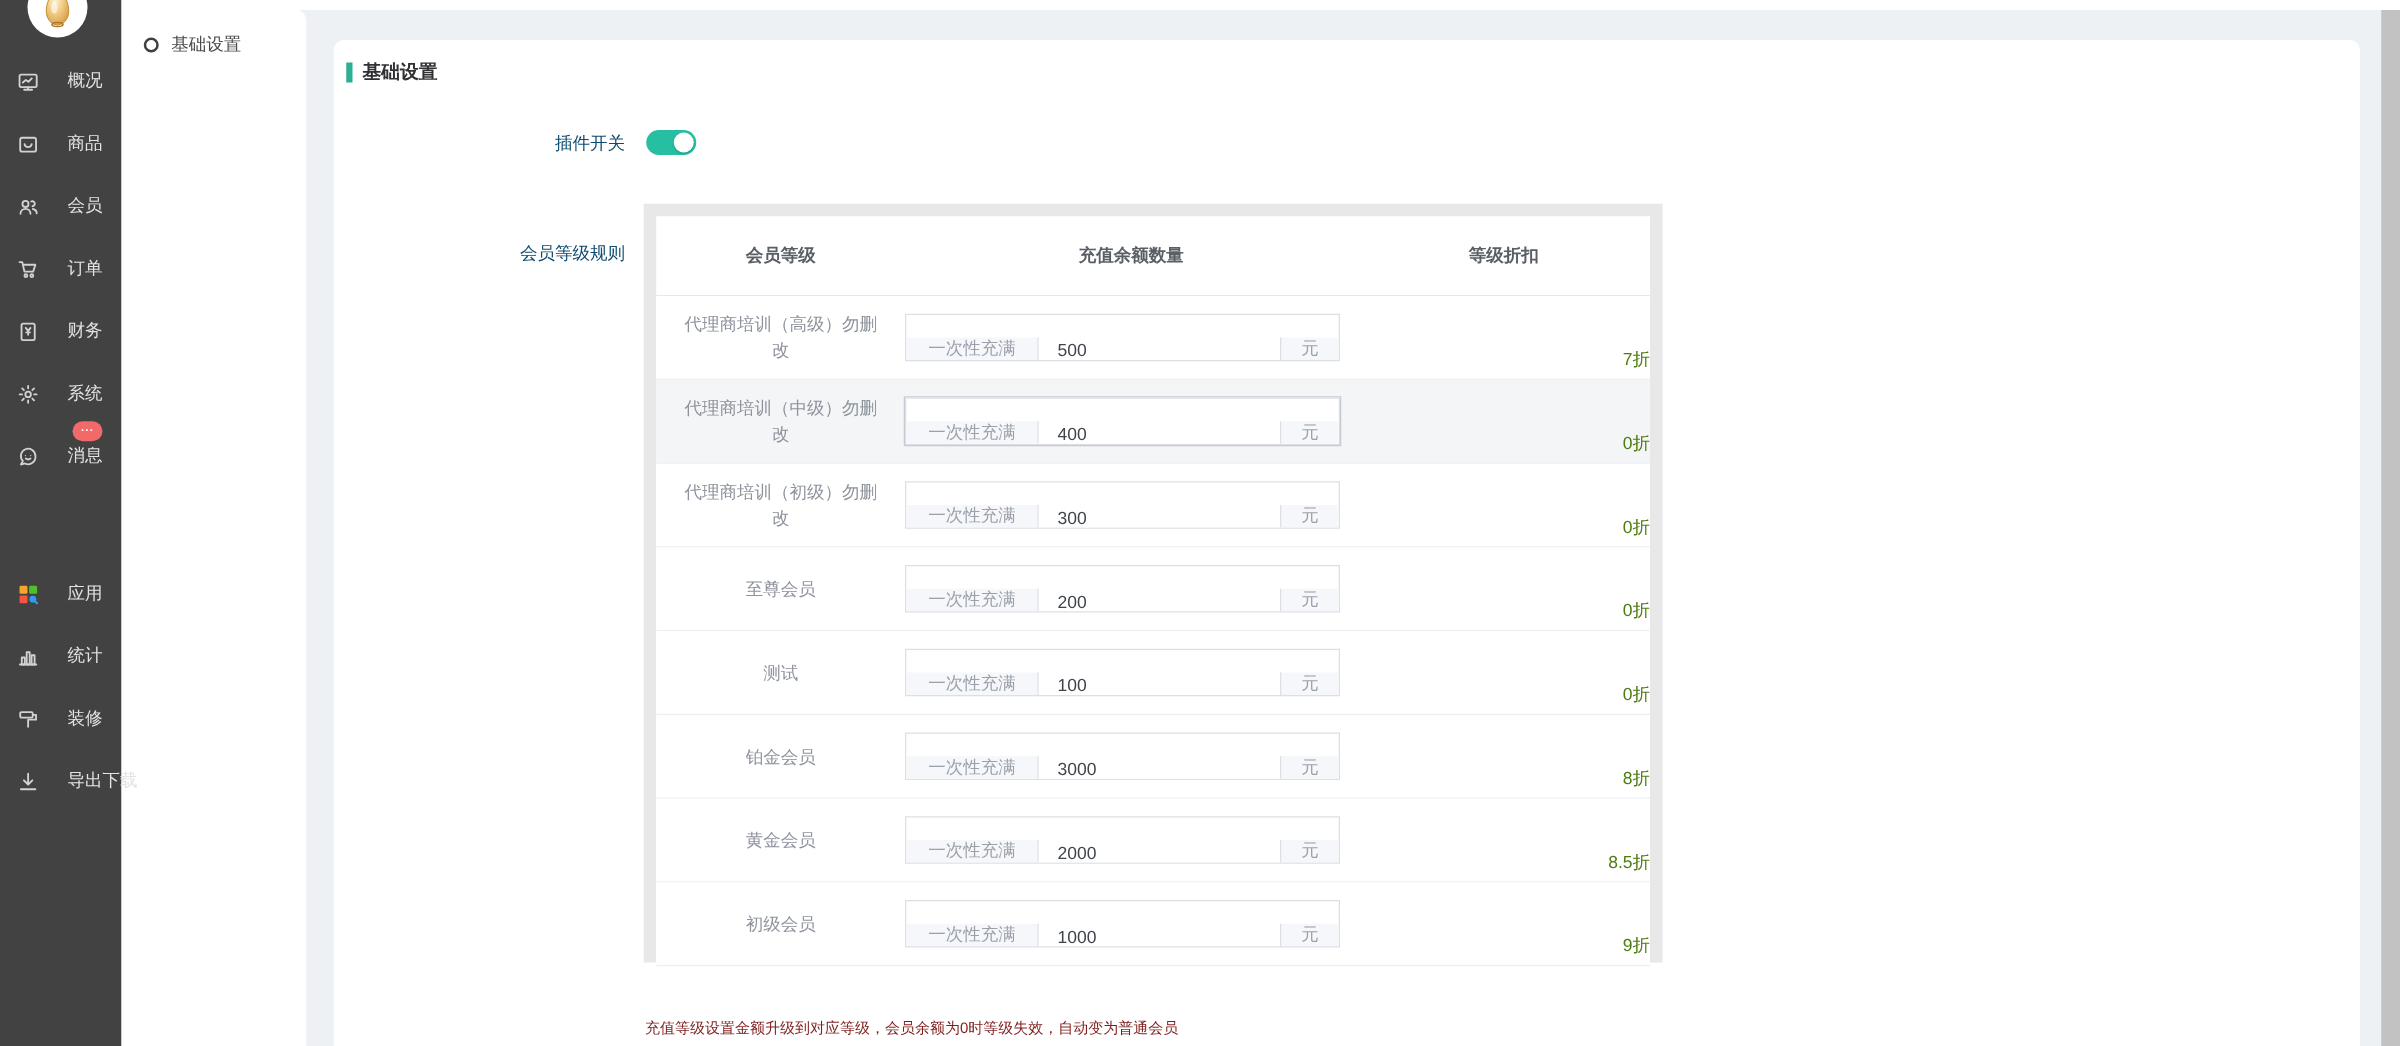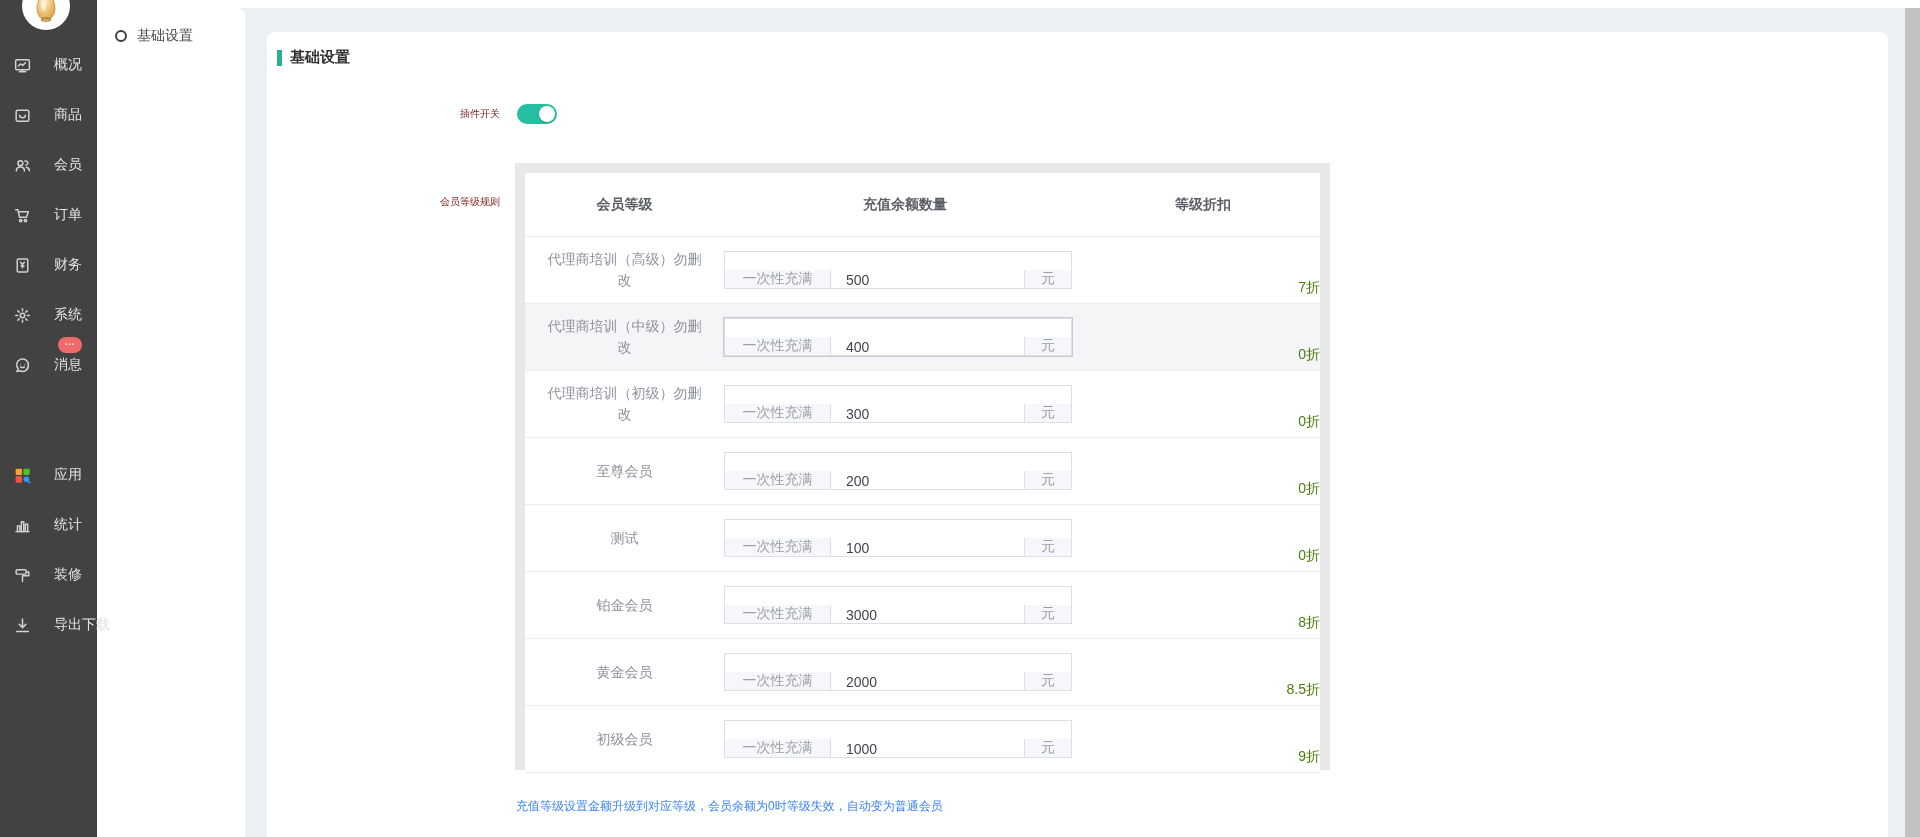--- a/index.html
+++ b/index.html
@@ -32,21 +32,21 @@
   .submenu-item .ring { width:12px; height:12px; border:2px solid #3f3f3f; border-radius:50%; flex:0 0 12px; }
   .submenu-item .m-label { margin-left:10px; font-size:14px; color:#4a4a4a; }
 
   
   .card { position:absolute; left:267px; top:32px; width:1621px; height:805px; background:#fff;
     border-radius:8px 8px 0 0; z-index:3; }
   .sec-title { position:absolute; left:10px; top:16px; display:flex; align-items:center; }
   .sec-title .bar { width:5px; height:16px; background:#2bae91; margin-right:8px; }
   .sec-title .t-text { font-size:15px; font-weight:bold; color:#303133; }
 
-  .form-label { position:absolute; left:0; width:233px; text-align:right; font-size:10px; color:#7f1d1d; line-height:20px; }
+  .form-label { position:absolute; left:0; width:233px; text-align:right; font-size:14px; color:#0c4a6e; line-height:20px; }
   .lbl-plugin { top:72px; }
   .lbl-rules  { top:160px; }
 
   
   .toggle { position:absolute; left:250px; top:72px; width:40px; height:20px; border-radius:10px;
     background:#27bfa1; cursor:pointer; }
   .toggle .knob { position:absolute; right:2px; top:2px; width:16px; height:16px; border-radius:50%;
     background:#fff; box-shadow:0 1px 2px rgba(0,0,0,.2); }
 
   
@@ -64,21 +64,21 @@
   .igroup { display:flex; width:348px; height:38px; border:1px solid #dcdfe6; border-radius:0;
     overflow:hidden; background:#fff;align-items:flex-end; }
   .igroup .prepend { width:106px; background:#f5f7fa; color:#9ba1ab; font-size:14px;
     display:flex; align-items:center; justify-content:center; border-right:1px solid #dcdfe6; }
   .igroup input { flex:1; border:none; outline:none; padding:0 15px; font-size:14px; color:#40454c;
     background:#fff; min-width:0; font-family:inherit; }
   .igroup .append { width:47px; background:#f5f7fa; color:#9ba1ab; font-size:14px;
     display:flex; align-items:center; justify-content:center; border-left:1px solid #dcdfe6; }
   .lv-row.highlight .igroup { box-shadow:0 0 0 1px #c6cad2; }
 
-  .table-note { position:absolute; left:249px; top:766px; font-size:12px; color:#3b82f6; }
+  .table-note { position:absolute; left:249px; top:782px; font-size:12px; color:#7f1d1d; }
 
   
   .scrollbar { position:absolute; right:0; top:8px; width:15px; height:829px; background:#c2c2c2; z-index:6; cursor:pointer; }
 </style>
 </head>
 <body>
 
 <div class="top-strip"></div>
 
 <nav class="sidebar">

